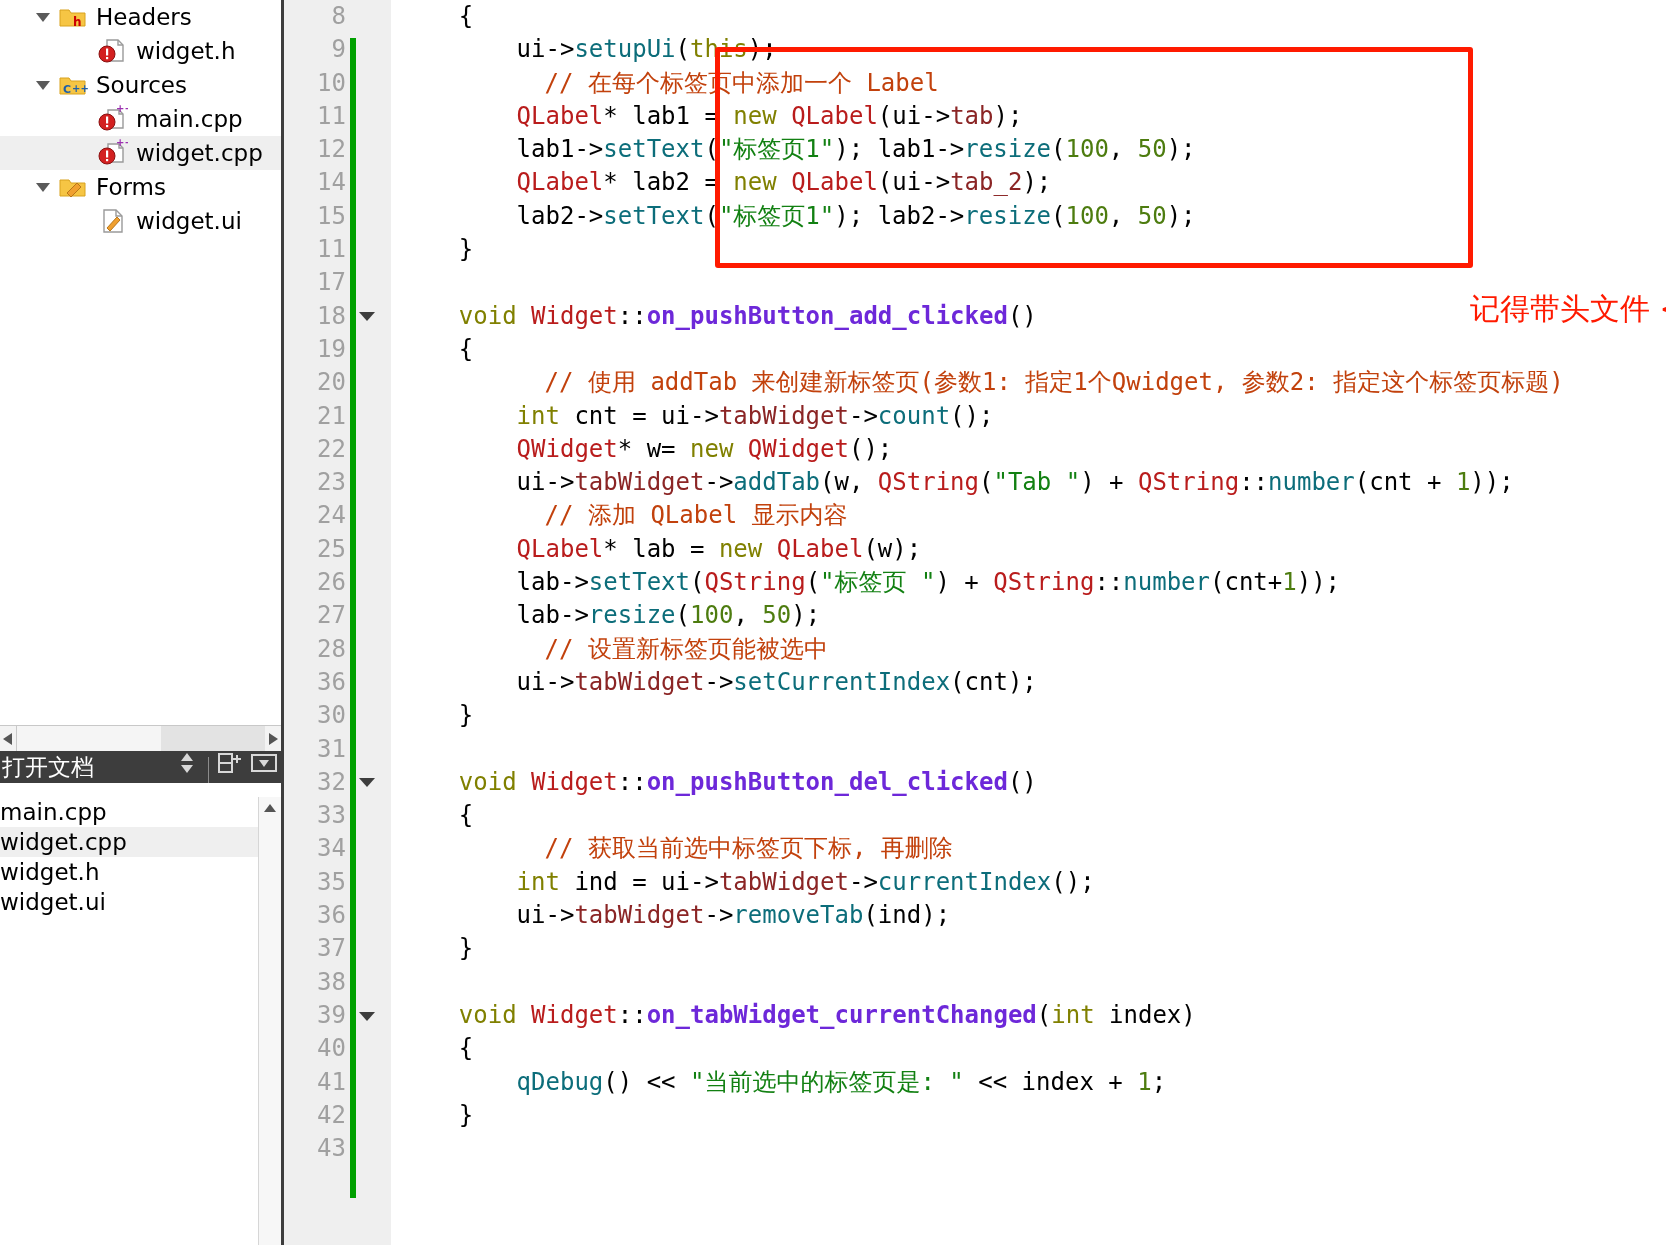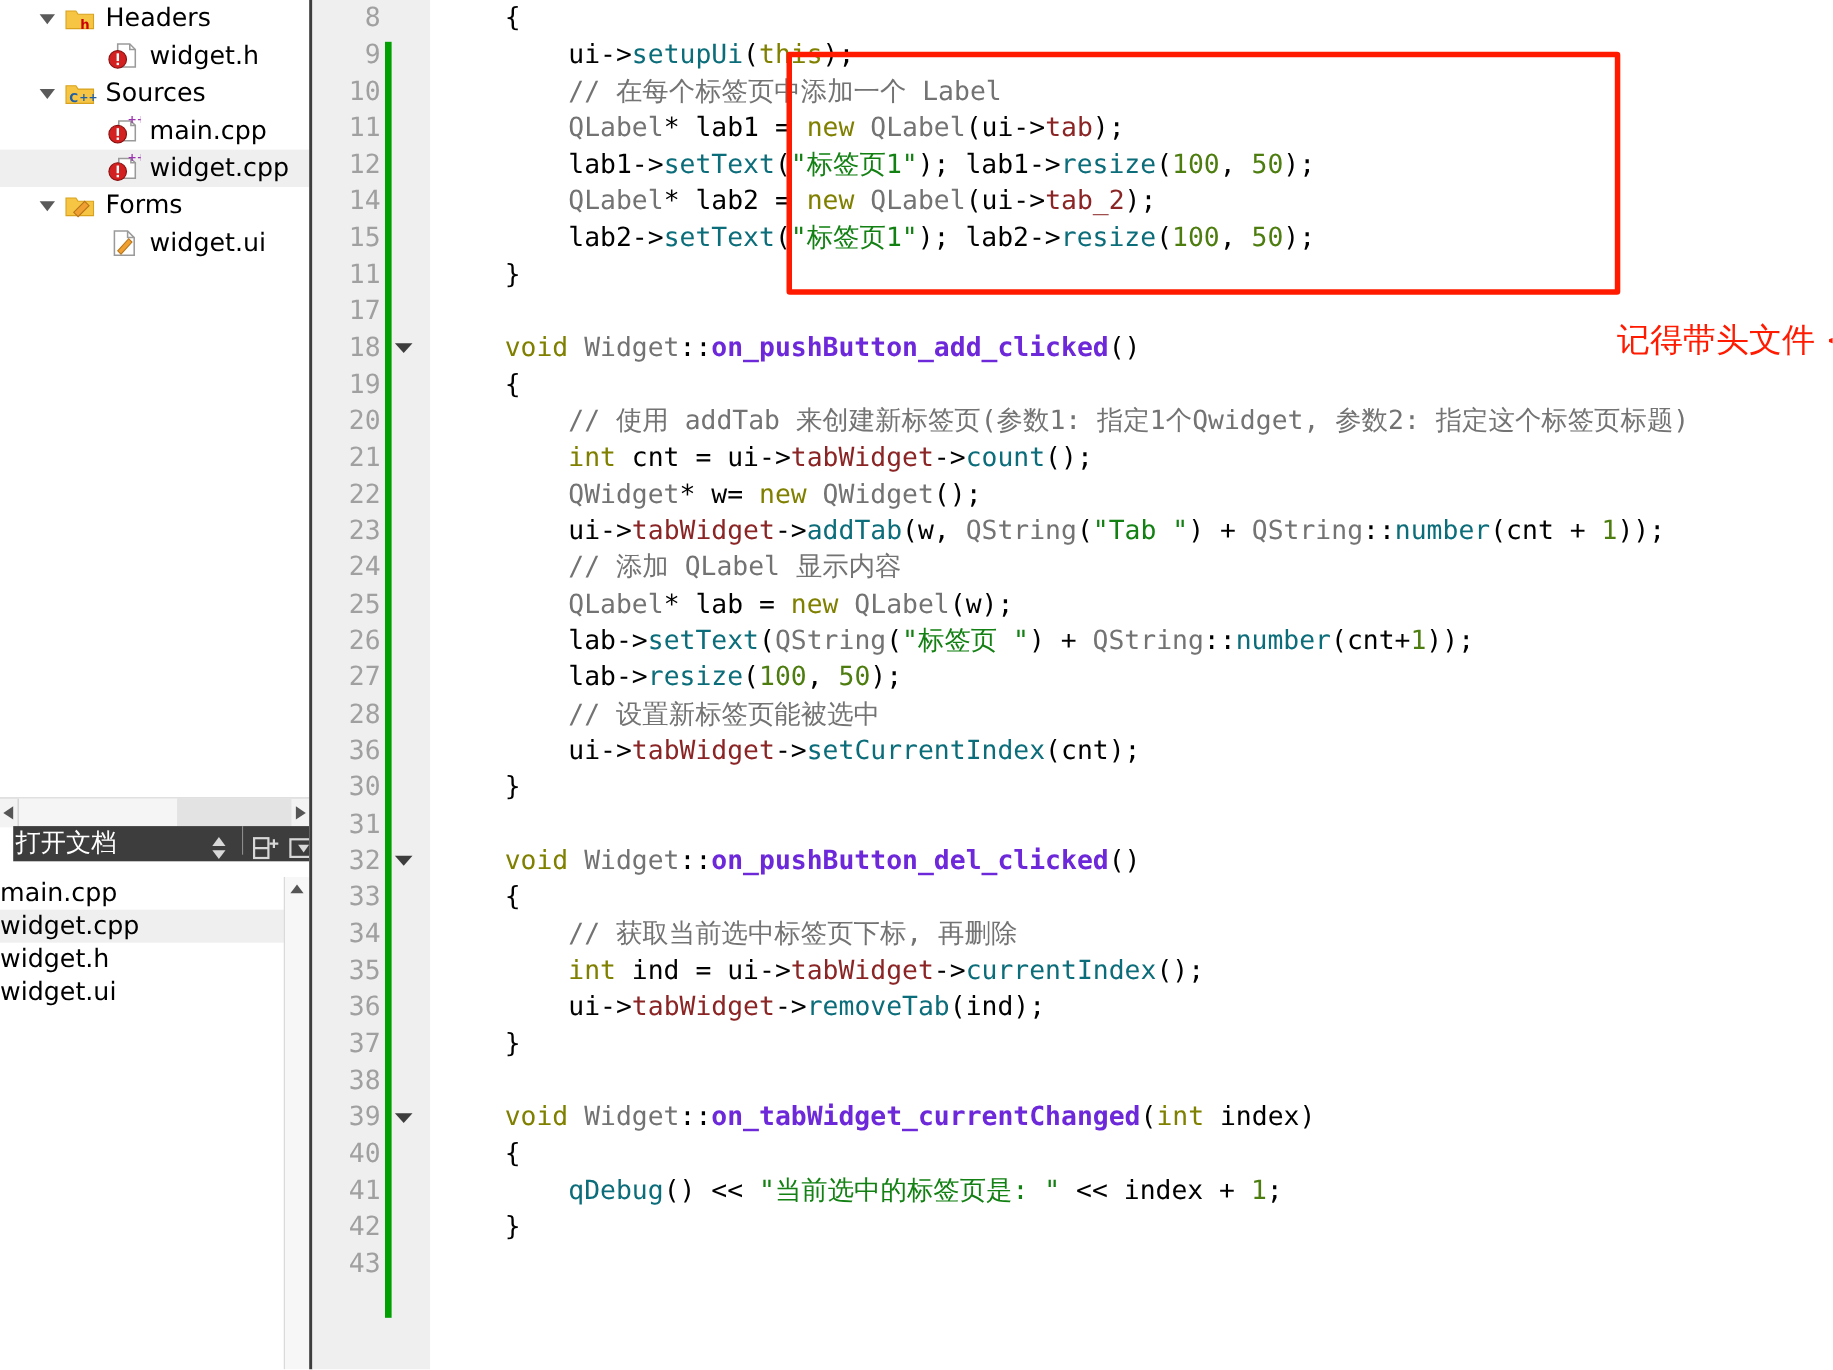--- a/index.html
+++ b/index.html
@@ -83,25 +83,25 @@
   }
   .hs-thumb2 {
     position: absolute; left: 145px; top: 0; bottom: 0;
     right: 0;
     background: #e3e3e3;
   }
 
   
   #open-docs-header {
     position: absolute;
-    left: 12px; top: 751px;
+    left: 0; top: 751px;
     width: 281px; height: 32px;
     background: #3d3d3d;
     display: flex;
-    align-items: flex-start;
+    align-items: flex-end;
     color: #ffffff;
   }
   #open-docs-title {
     font-size: 23px;
     margin-left: 2px;
     color: #ffffff;
     white-space: nowrap;
     flex: 1 1 auto;
   }
   .odh-btn {
@@ -205,22 +205,22 @@
     width: 28px;
     height: 33.3px;
     display: flex;
     align-items: center;
     justify-content: center;
   }
   .code { display: inline-block; padding-left: 10px; }
 
   
   .c-plain   { color: #000000; }
-  .c-comment { color: #737373; }
-  .c-type    { color: #737373; }
+  .c-comment { color: #c2410c; margin-left: 28px; }
+  .c-type    { color: #b91c1c; }
   .c-kw      { color: #808000; }
   .c-func    { color: #0c6d7a; }
   .c-funcdef { color: #6d28d9; font-weight: bold; }
   .c-member  { color: #8b2525; }
   .c-num     { color: #4d7c0f; }
   .c-str     { color: #128012; }
 
   
   #red-box {
     position: absolute;

